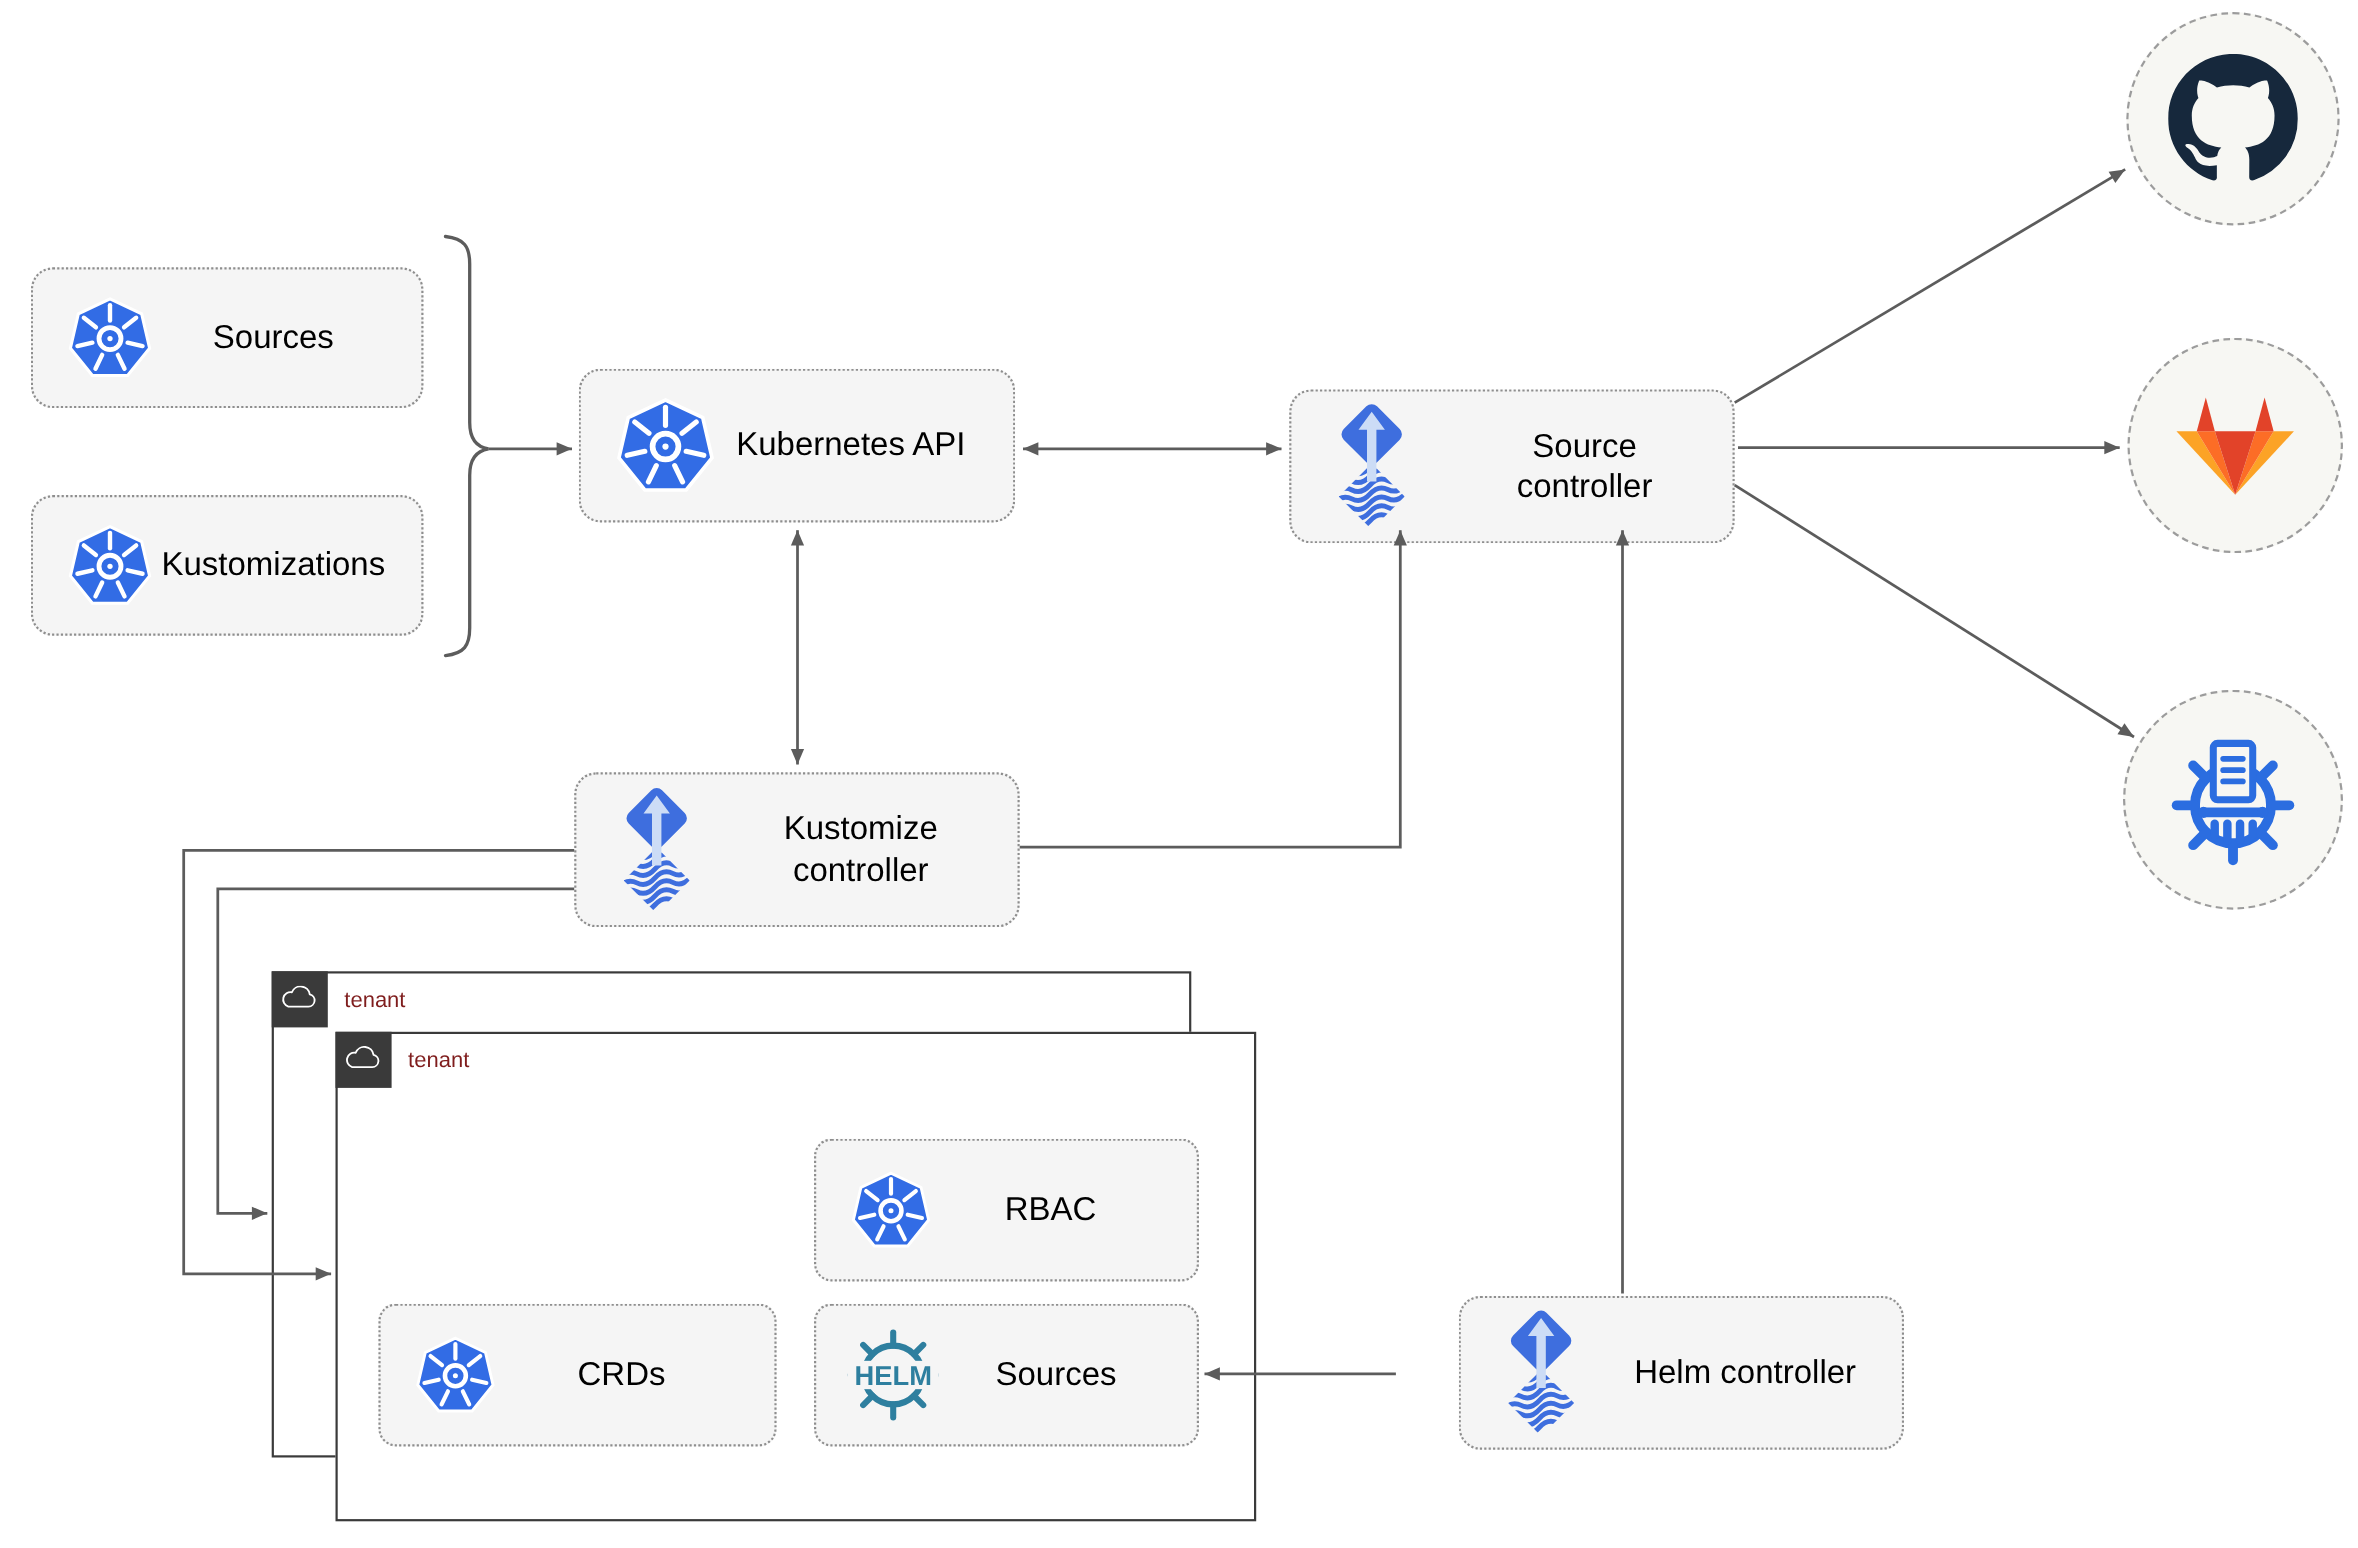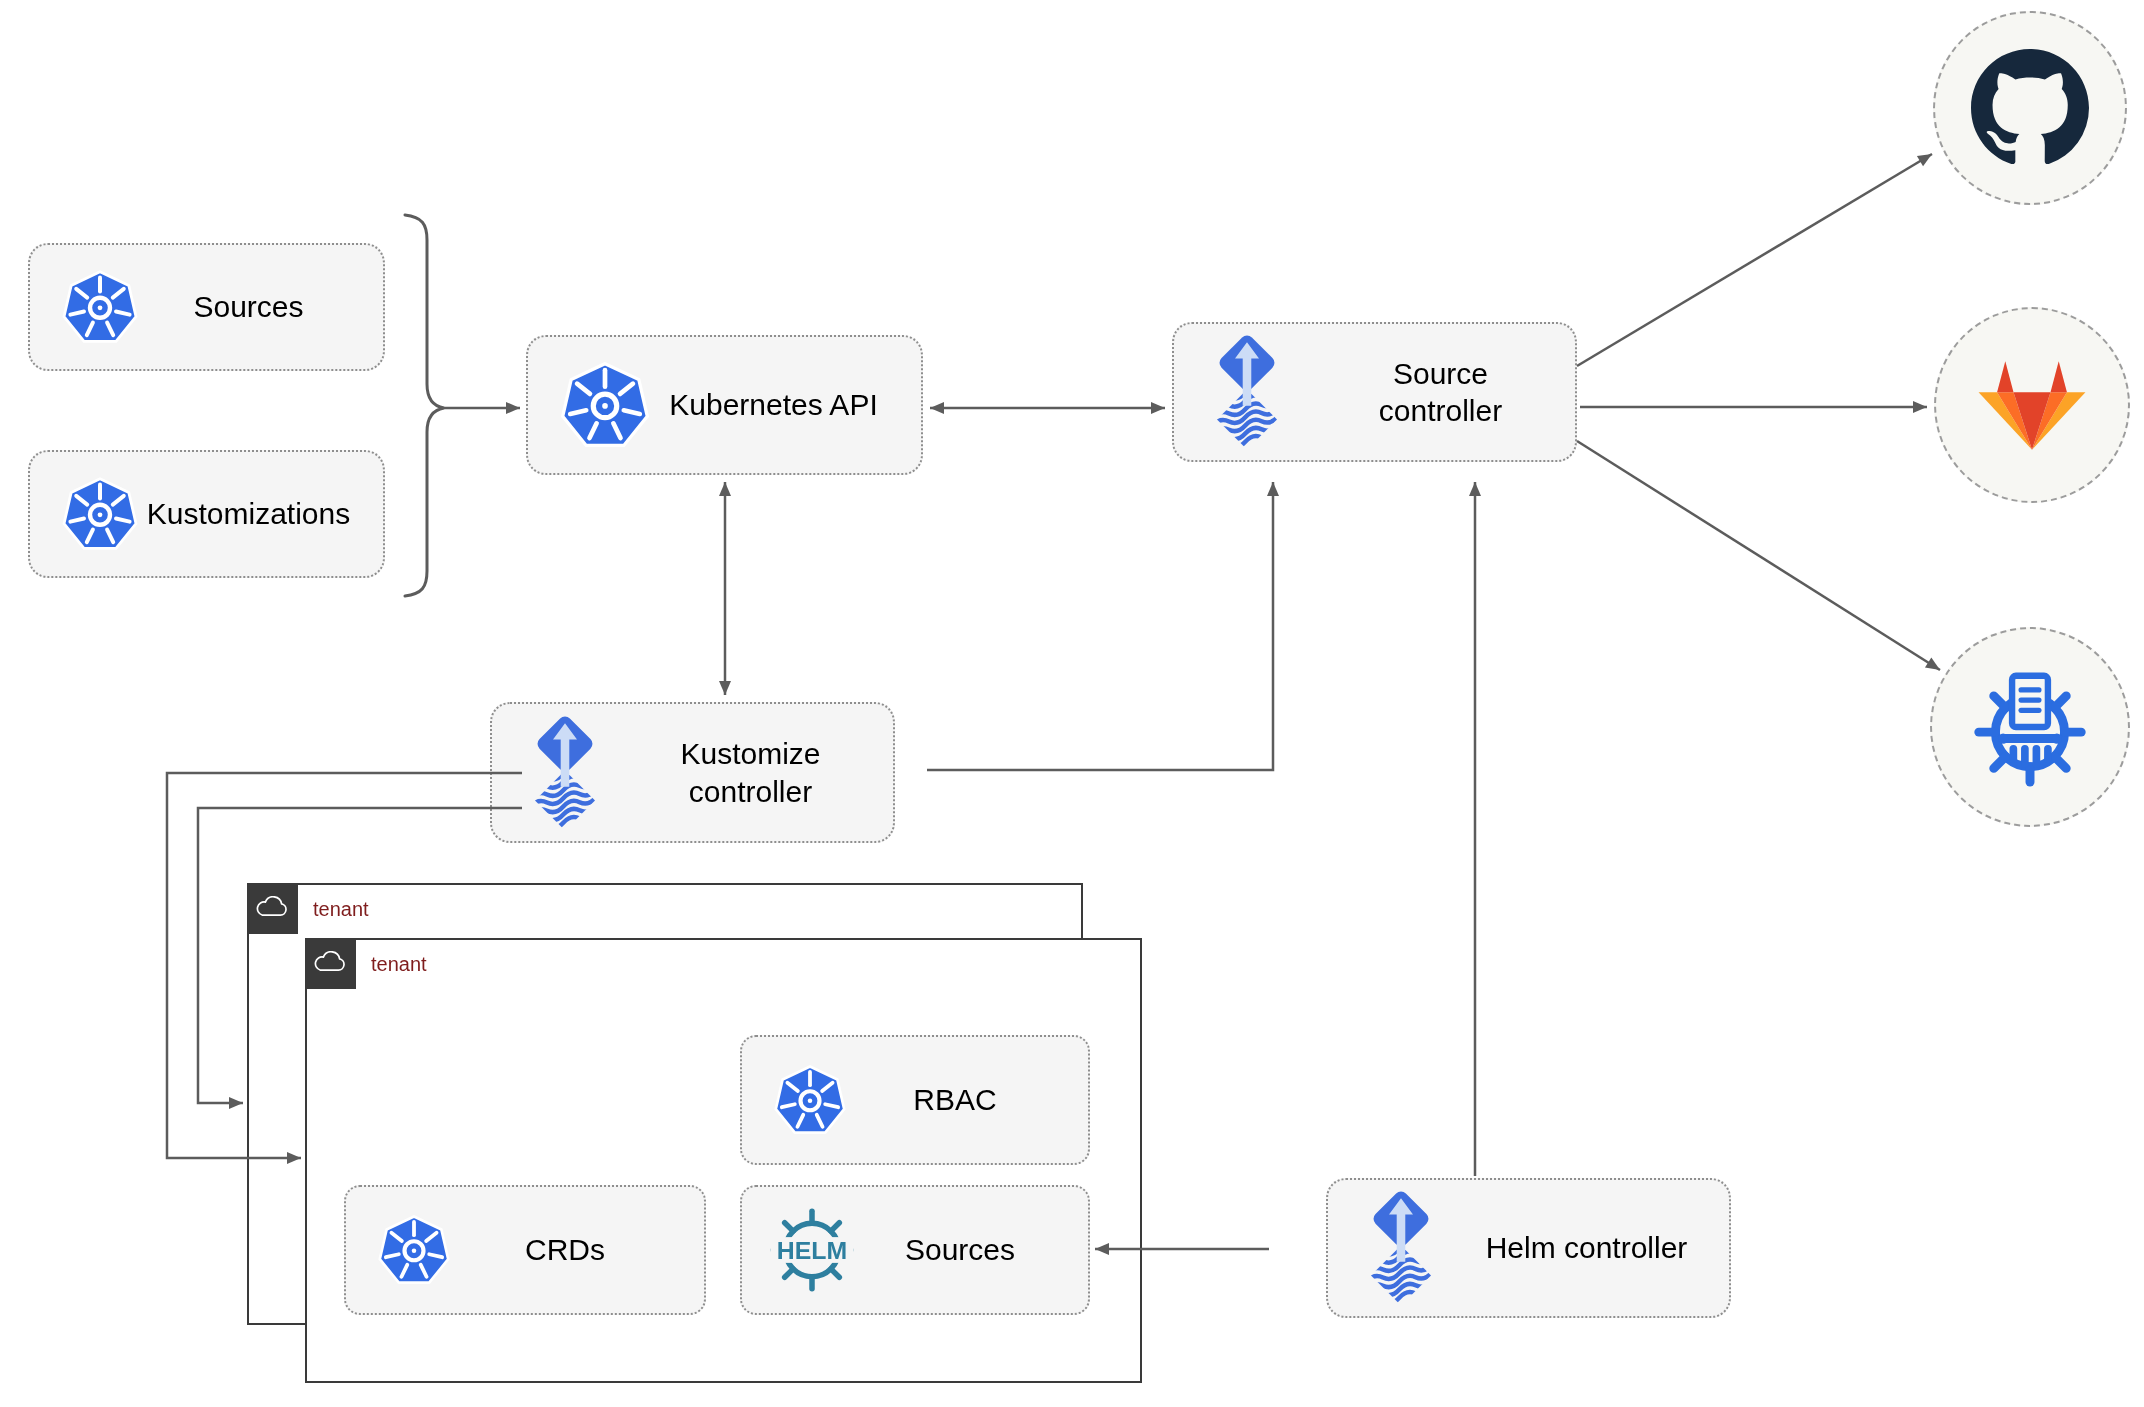--- a/index.html
+++ b/index.html
@@ -167,30 +167,30 @@
 
   <div class="node" style="left:526px;top:335px;width:397px;height:140px;">
     <span class="icon">
       <svg width="94" height="94">
           <use href="#sym-k8s"></use>
         </svg>
       </span>
     <span class="label">Kubernetes API</span>
   </div>
 
-  <div class="node two" style="left:1172px;top:322px;width:405px;height:140px;gap:16px;">
+  <div class="node two" style="left:1172px;top:354px;width:405px;height:140px;gap:16px;">
     <span class="icon">
       <svg width="86" height="120">
           <use href="#sym-flux"></use>
         </svg>
       </span>
     <span class="label">Source controller</span>
   </div>
 
-  <div class="node two" style="left:490px;top:702px;width:405px;height:141px;">
+  <div class="node two" style="left:522px;top:702px;width:405px;height:141px;">
     <span class="icon">
       <svg width="86" height="120">
           <use href="#sym-flux"></use>
         </svg>
       </span>
     <span class="label">Kustomize controller</span>
   </div>
 
   <div class="node two" style="left:1326px;top:1178px;width:405px;height:140px;">
     <span class="icon">

